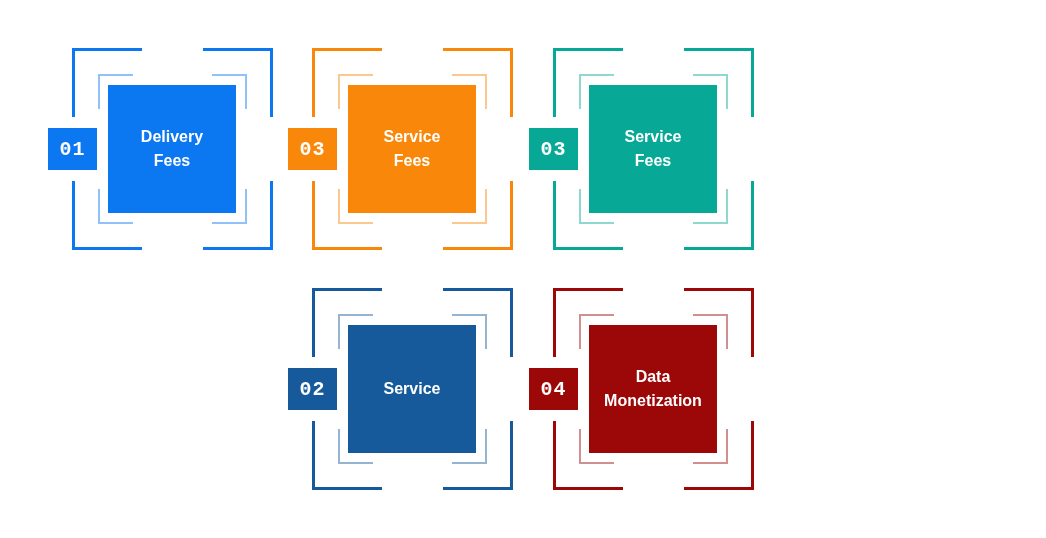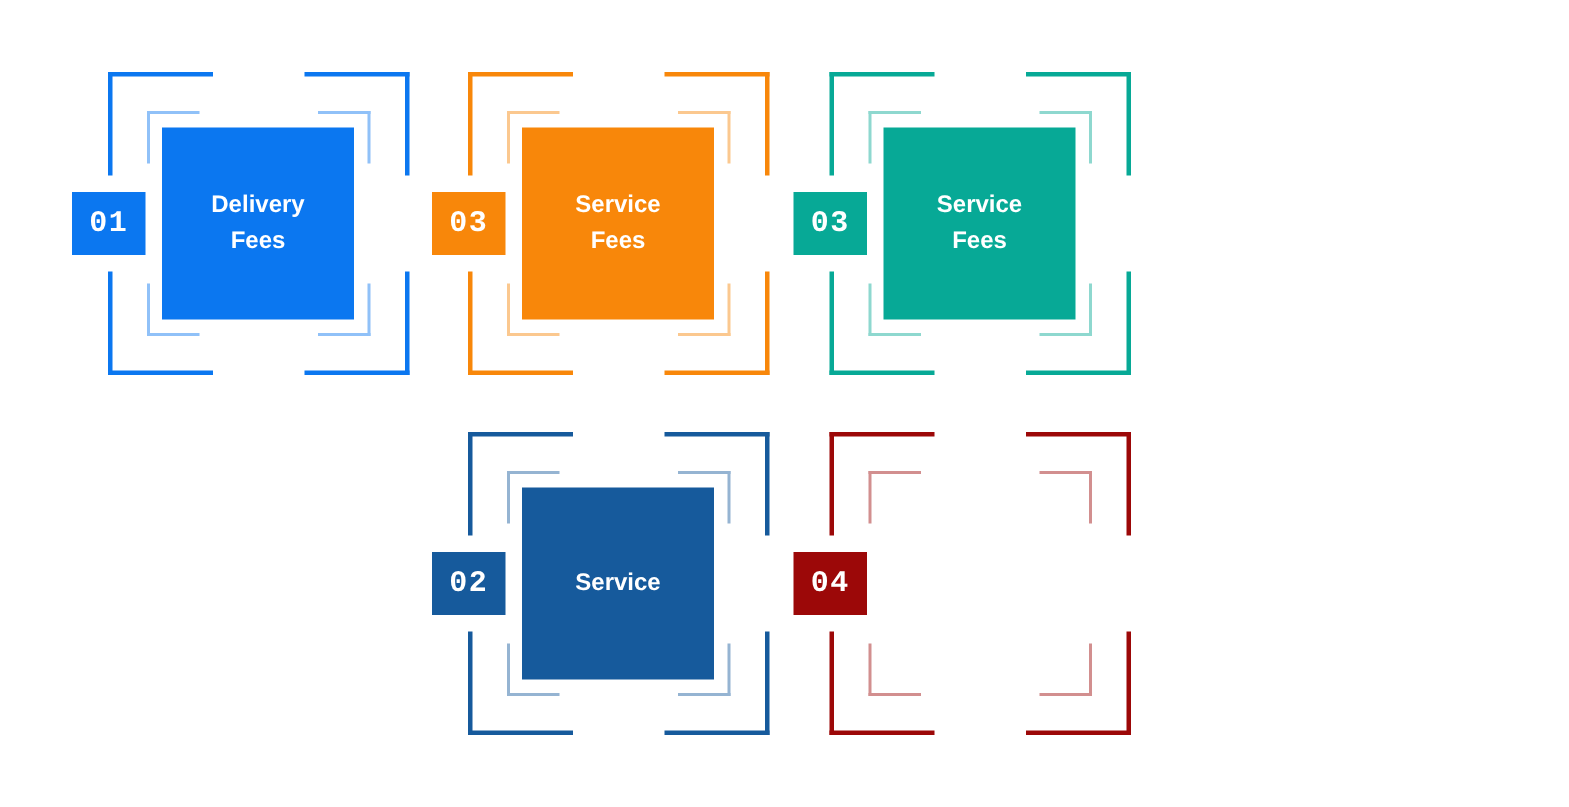--- a/index.html
+++ b/index.html
@@ -114,16 +114,20 @@
 
   <div class="unit u6" style="--accent: #9c0808;">
     <i class="c o tl"></i>
     <i class="c o tr"></i>
     <i class="c o bl"></i>
     <i class="c o br"></i>
     <i class="c n tl"></i>
     <i class="c n tr"></i>
     <i class="c n bl"></i>
     <i class="c n br"></i>
+    <div class="square">
+      <span class="ln">Data</span>
+      <span class="ln">Monetization</span>
+    </div>
     <div class="badge">04</div>
   </div>
 
 </div>
 
 </body></html>

